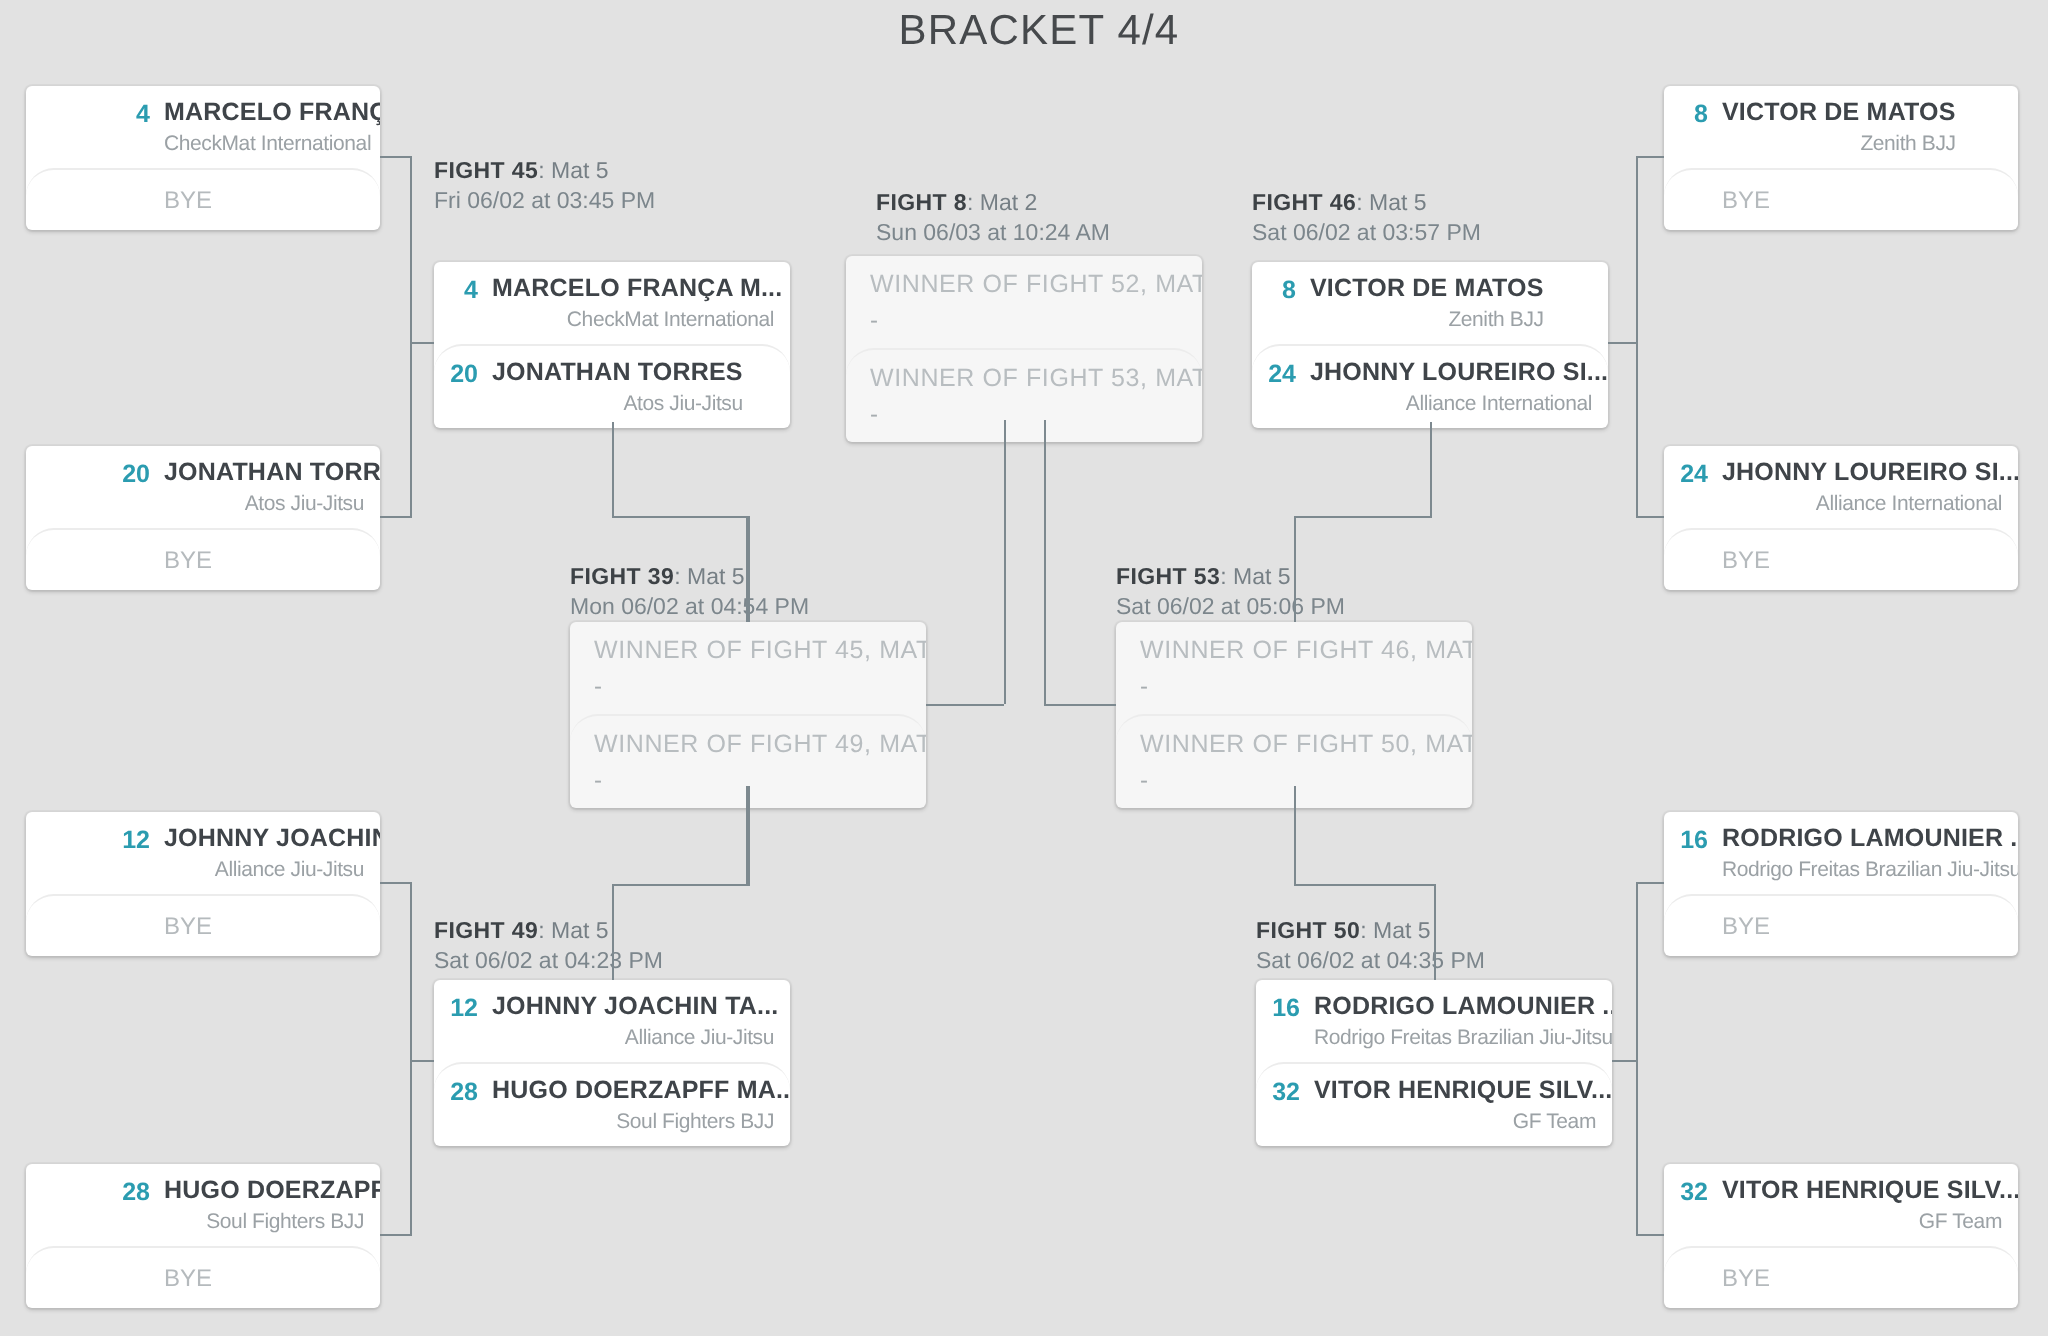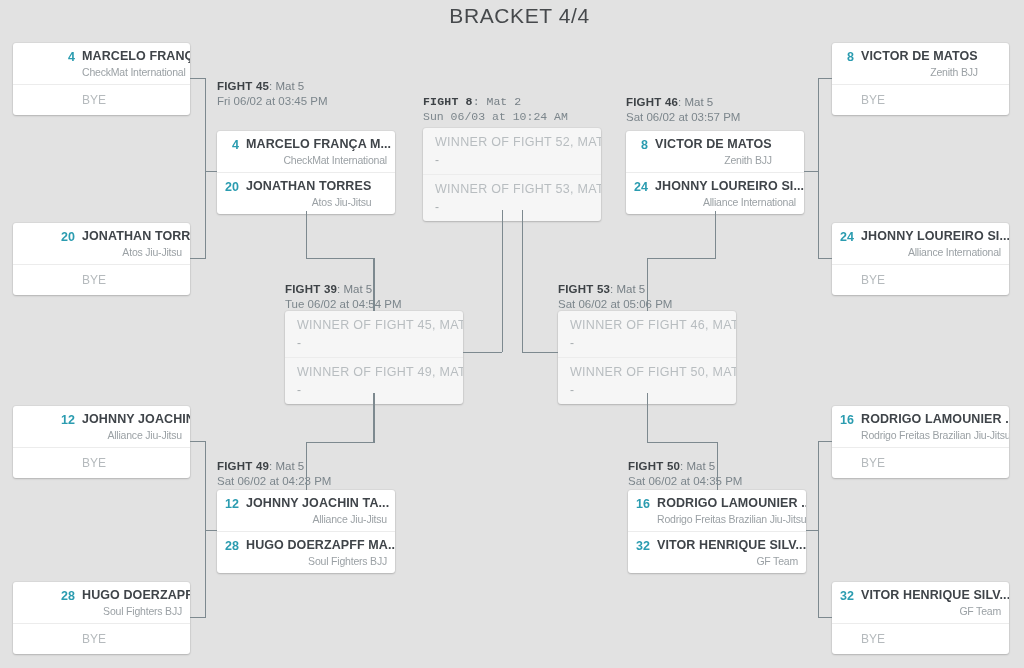--- a/index.html
+++ b/index.html
@@ -11,21 +11,21 @@
     position:absolute;left:15px;right:0;top:4px;text-align:center;
     font-size:21px;color:#46494c;letter-spacing:.6px;font-weight:400;
   }
   .card{
     position:absolute;background:#ffffff;border-radius:3px;
     box-shadow:0 1px 2px rgba(0,0,0,.18),0 0 0 1px rgba(0,0,0,.03);
     overflow:hidden;
   }
   .card.placeholder{background:#f6f6f6;}
   .entry{padding:6px 8px 6px 6px;}
-  .entry + .entry{border-top:1px solid #ececec;}
+  .entry + .entry{border-top:1px solid #ececec;border-radius:14px;}
   .fighter{display:flex;align-items:flex-start;}
   .seed{
     flex:none;width:16px;margin-right:7px;text-align:right;
     font-size:12.5px;font-weight:bold;color:#2b9cb0;padding-top:1px;
   }
   .finfo{min-width:0;}
   .fname{
     display:block;font-size:12.5px;font-weight:bold;color:#3f4449;
     letter-spacing:.1px;white-space:nowrap;line-height:15px;
   }
@@ -223,21 +223,21 @@
       <span class="seed">32</span>
       <span class="finfo">
           <span class="fname">VITOR HENRIQUE SILV...</span>
           <span class="team">GF Team</span>
         </span>
     </div>
   </div>
 
   <div class="fight-header" style="left:285px;top:283px;">
     <div class="fh-line1"><span class="fh-label">FIGHT 39</span><span class="fh-mat">: Mat 5</span></div>
-    <div class="fh-date">Tue 06/02 at 04:54 PM</div>
+    <div class="fh-date">Mon 06/02 at 04:54 PM</div>
   </div>
   <div class="card placeholder" style="left:285px;top:311px;width:178px;">
     <div class="entry winner">
       <div class="wname">WINNER OF FIGHT 45, MAT 5</div>
       <div class="wdash">-</div>
     </div>
     <div class="entry winner">
       <div class="wname">WINNER OF FIGHT 49, MAT 5</div>
       <div class="wdash">-</div>
     </div>
@@ -251,21 +251,21 @@
     <div class="entry winner">
       <div class="wname">WINNER OF FIGHT 46, MAT 5</div>
       <div class="wdash">-</div>
     </div>
     <div class="entry winner">
       <div class="wname">WINNER OF FIGHT 50, MAT 5</div>
       <div class="wdash">-</div>
     </div>
   </div>
 
-  <div class="fight-header" style="left:423px;top:96px;font-family:Liberation Mono, monospace;">
+  <div class="fight-header" style="left:438px;top:96px;">
     <div class="fh-line1"><span class="fh-label">FIGHT 8</span><span class="fh-mat">: Mat 2</span></div>
     <div class="fh-date">Sun 06/03 at 10:24 AM</div>
   </div>
   <div class="card placeholder" style="left:423px;top:128px;width:178px;">
     <div class="entry winner">
       <div class="wname">WINNER OF FIGHT 52, MAT 5</div>
       <div class="wdash">-</div>
     </div>
     <div class="entry winner">
       <div class="wname">WINNER OF FIGHT 53, MAT 5</div>

